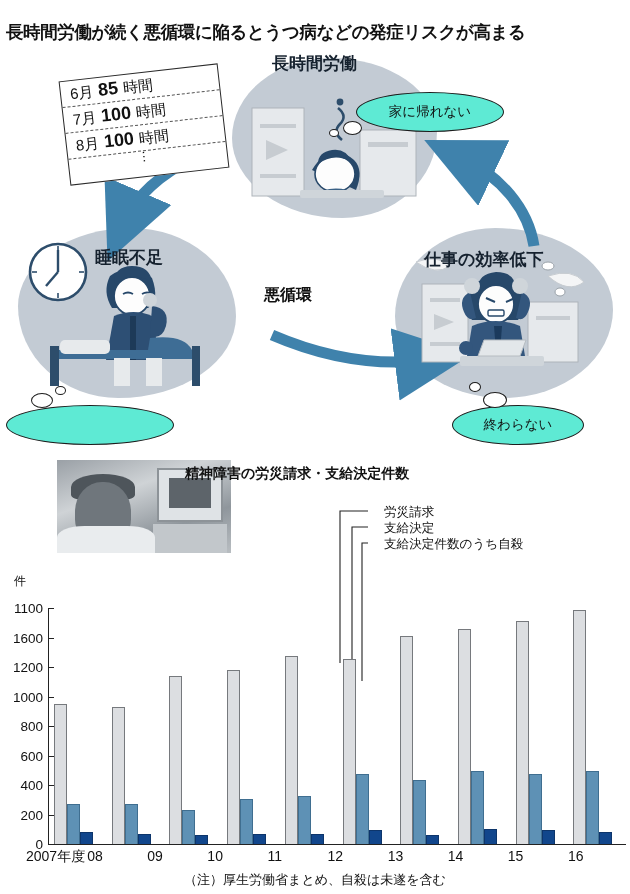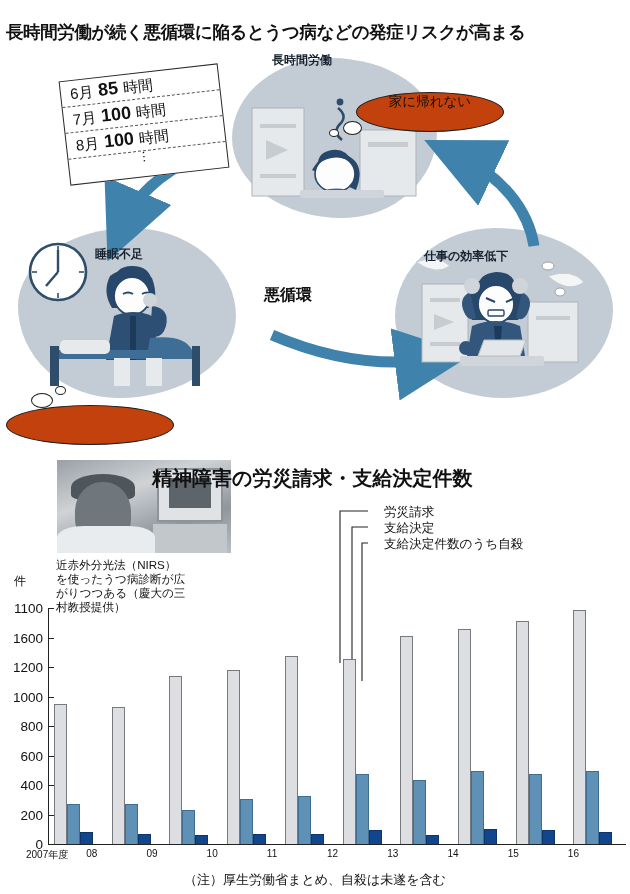--- a/index.html
+++ b/index.html
@@ -27,21 +27,21 @@
     background: #c3cbd4;
     border-radius: 48% 52% 46% 54% / 50% 46% 54% 50%;
   }
   .blob.b1 { left: 232px; top: 28px;  width: 205px; height: 160px; }
   .blob.b2 { left: 18px;  top: 198px; width: 218px; height: 170px;
              border-radius: 52% 48% 54% 46% / 46% 52% 48% 54%; }
   .blob.b3 { left: 395px; top: 198px; width: 218px; height: 170px;
              border-radius: 46% 54% 50% 50% / 52% 48% 52% 48%; }
 
   .node-title {
-    position: absolute; font-size: 12px; font-weight: bold;
+    position: absolute; font-size: 17px; font-weight: bold;
     color: #15212e; white-space: nowrap; z-index: 6;
   }
   .nt1 { left: 272px; top: 22px; }
   .nt2 { left: 95px;  top: 216px; }
   .nt3 { left: 424px; top: 218px; }
 
   .center-label {
     position: absolute; left: 264px; top: 255px;
     font-size: 16px; font-weight: bold; color: #111; z-index: 8;
   }
@@ -58,43 +58,43 @@
     font-size: 14px; white-space: nowrap;
   }
   .sheet .row:last-of-type { border-bottom: none; }
   .sheet .row .mo { font-size: 15px; }
   .sheet .row .num { font-size: 18px; font-weight: bold; }
   .sheet .dots { text-align: center; font-size: 13px; letter-spacing: 2px;
                  transform: rotate(90deg); margin-top: -1px; }
 
   
   .bubble {
-    position: absolute; background: #c2410c; border: 1.4px solid #1d1d1d;
-    border-radius: 50%; display: flex; justify-content: center;
+    position: absolute; background: #5eead4; border: 1.4px solid #1d1d1d;
+    border-radius: 50%; display: flex; align-items: center; justify-content: center;
     font-size: 13.5px; white-space: nowrap; z-index: 9; color: #111;
   }
   .bb1 { left: 356px; top: 62px;  width: 148px; height: 40px; }
   .bb2 { left: 6px;   top: 375px; width: 168px; height: 40px; }
   .bb3 { left: 452px; top: 375px; width: 132px; height: 40px; }
   .bubble .tail, .bubble .tail2 {
     position: absolute; background: #fff; border: 1.4px solid #1d1d1d;
     border-radius: 50%;
   }
   .bb1 .tail  { left: -14px; top: 28px; width: 19px; height: 14px; }
   .bb1 .tail2 { left: -28px; top: 36px; width: 10px; height: 8px; }
   .bb2 .tail  { left: 24px; top: -13px; width: 22px; height: 15px; }
   .bb2 .tail2 { left: 48px; top: -20px; width: 11px; height: 9px; }
   .bb3 .tail  { left: 30px; top: -14px; width: 24px; height: 16px; }
   .bb3 .tail2 { left: 16px; top: -24px; width: 12px; height: 10px; }
 
   
   .chart-sec { position: absolute; left: 0; top: 455px; width: 630px; height: 439px; }
   .chart-title {
-    position: absolute; left: 152px; top: 10px;
-    font-size: 20px; font-weight: bold; color: #111; white-space: nowrap;
+    position: absolute; left: 185px; top: 10px;
+    font-size: 14px; font-weight: bold; color: #111; white-space: nowrap;
   }
   .photo {
     position: absolute; left: 57px; top: 5px; width: 174px; height: 93px;
     background: linear-gradient(160deg,#9aa0a6 0%,#cfd3d6 35%,#8f969c 70%,#b9bec2 100%);
     overflow: hidden;
   }
   .photo .head { position:absolute; left:18px; top:22px; width:56px; height:62px;
                  background:#6f767c; border-radius:48% 48% 40% 40%; }
   .photo .cap  { position:absolute; left:14px; top:14px; width:64px; height:26px;
                  background:#4e555b; border-radius:50% 50% 20% 20%; }
@@ -135,21 +135,21 @@
   .groups { position: absolute; left: 0; bottom: 0; width: 100%; height: 100%;
             display: flex; }
   .group { flex: 1; position: relative; display: flex; align-items: flex-end;
            justify-content: flex-start; gap: 0px; padding-left: 5px; }
   .bar { width: 13px; border: 1px solid #5b6066; border-bottom: none; }
   .bar.req  { background: #dcdee1; border-color: #76797d; }
   .bar.dec  { background: #5e91b5; border-color: #3f6e90; }
   .bar.sui  { background: #11468c; border-color: #0d356b; }
 
   .xlabels { position: absolute; left: 48px; top: 393px; width: 578px; height: 20px; display: flex; }
-  .xlabels div { flex: 1; font-size: 10px; text-align: left; padding-left: 2px; white-space: nowrap; }
+  .xlabels div { flex: 1; font-size: 14px; text-align: left; padding-left: 2px; white-space: nowrap; }
   .xlabels div:first-child { padding-left: 0px; margin-left: -22px; }
 
   .note { position: absolute; left: 0; top: 416px; width: 630px; text-align: center;
           font-size: 13px; color: #111; }
 </style>
 </head>
 <body>
 
 <div class="headline">長時間労働が続く悪循環に陥るとうつ病などの発症リスクが高まる</div>
 
@@ -266,36 +266,40 @@
     <path d="M72,86 q24,-10 48,0 l6,36 l-60,0 z" fill="#33567d"></path>
     <path d="M94,86 l8,0 l-2,26 l-4,0 z" fill="#1b3a5c"></path>
     <path d="M70,52 q-12,6 -6,20 q4,10 12,6" fill="#33567d"></path>
     <path d="M122,52 q12,6 6,20 q-4,10 -12,6" fill="#33567d"></path>
     <circle cx="72" cy="46" r="8" fill="#cfd5da"></circle>
     <circle cx="120" cy="46" r="8" fill="#cfd5da"></circle>
     <rect x="60" y="116" width="84" height="10" rx="2" fill="#cfd5da"></rect>
     <path d="M84,100 l42,0 l-6,16 l-42,0 z" fill="#e3e7ea" stroke="#b6bcc1"></path>
     <circle cx="66" cy="108" r="7" fill="#33567d"></circle>
   </svg>
+  <div class="bubble bb3">
+    <span class="tail"></span>
+    <span class="tail2"></span>
+    <span>終わらない</span>
+  </div>
 </div>
 
 <div class="chart-sec">
 
   <div class="photo">
     <div class="mon"></div>
     <div class="mon2"></div>
     <div class="base"></div>
     <div class="cap"></div>
     <div class="head"></div>
     <div class="coat"></div>
   </div>
 
   <div class="chart-title">精神障害の労災請求・支給決定件数</div>
 
-  <div class="photo-caption">近赤外分光法（NIRS）を使ったうつ病診断が広がりつつある（慶大の三村教授提供）</div>
 
   <div class="legend">
     <div>労災請求</div>
     <div>支給決定</div>
     <div>支給決定件数のうち自殺</div>
   </div>
 
   <svg class="legend-lines">
     <path d="M368,56 L340,56 L340,208" stroke="#222" stroke-width="1.1" fill="none"></path>
     <path d="M368,72 L352,72 L352,214" stroke="#222" stroke-width="1.1" fill="none"></path>

